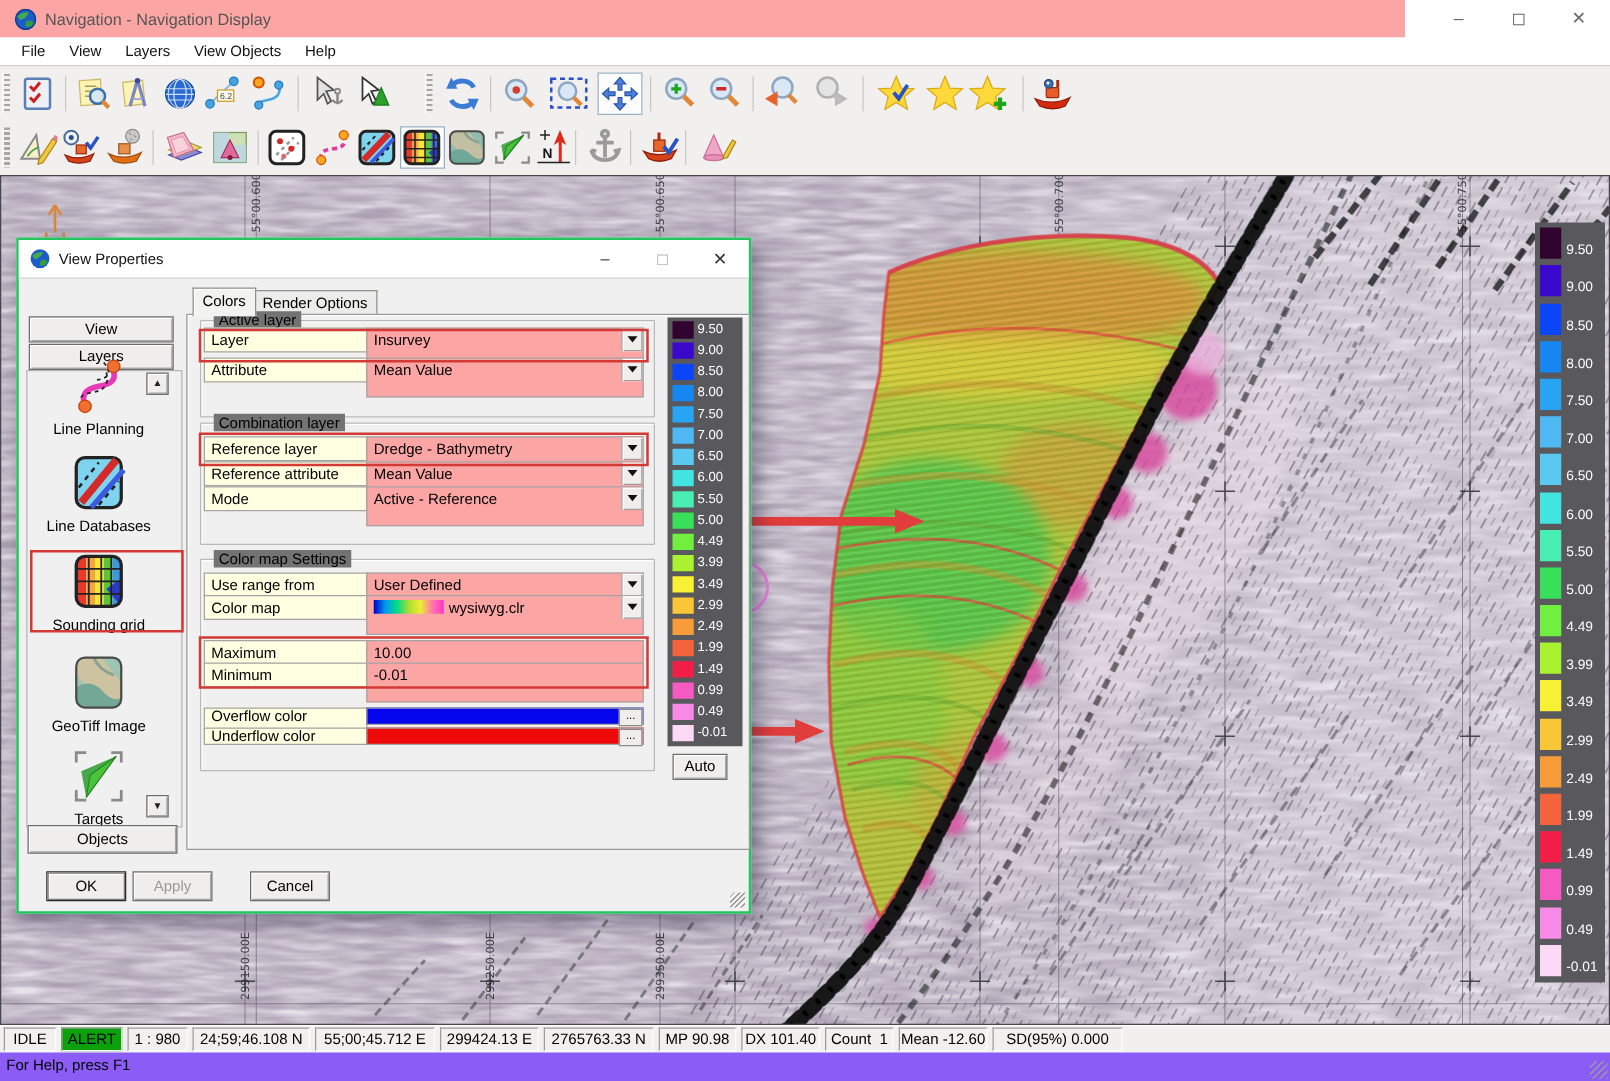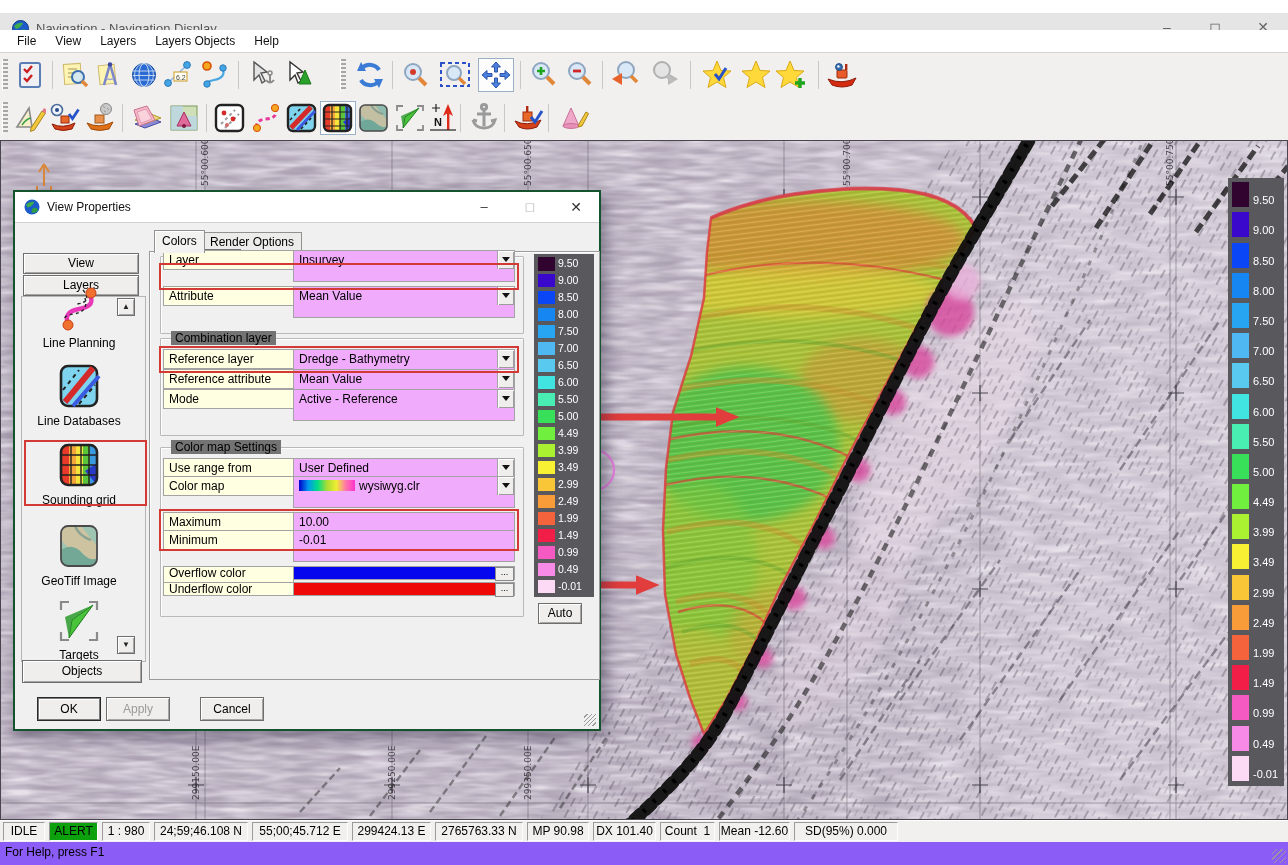--- a/index.html
+++ b/index.html
@@ -1,19 +1,19 @@
 <!DOCTYPE html>
 <html><head>
 <meta charset="utf-8">
 <style>
   html,body{margin:0;padding:0}
   #app{position:relative;width:1288px;height:865px;background:#fff;font-family:"Liberation Sans",sans-serif;font-size:12px;color:#000;overflow:hidden}
   .abs{position:absolute}
   
-  .titlebar{left:0;top:13px;width:1288px;height:30px;background:#e5e5e5}
+  .titlebar{left:0;top:0;width:1124px;height:30px;background:#fca5a5}
   .title-text{left:36px;top:8px;color:#555;font-size:13px}
   .winbtn{top:6px;width:30px;height:18px;text-align:center;font-size:14px;color:#666}
   
   .menubar{left:0;top:30px;width:1288px;height:22px;background:#fff;display:flex;align-items:center;padding-left:8px;box-sizing:border-box}
   .menuitem{padding:2px 10px 2px 9px;color:#111}
   
   .toolbar{left:0;width:1288px;background:#f1f0ef}
   .tb1{top:52px;height:44px;border-top:1px solid #d5d3d1}
   .tb2{top:96px;height:44px;border-bottom:1px solid #989898}
   .grip{top:6px;width:5px;height:32px;background:repeating-linear-gradient(180deg,#a9a7a4 0 2px,#f1f0ef 2px 4px);border-left:1px solid #fff}
@@ -21,42 +21,42 @@
   .tbtn{top:5px;width:36px;height:34px;display:flex;align-items:center;justify-content:center}
   .pressed{background:#fdfdfd;border:1px solid #9ab0c6;box-sizing:border-box}
   
   #mapwrap{left:0;top:140px;width:1288px;height:680px;background:#cbc1d1}
   
   .legendbox{background:#59585d;padding:4px 0 2px 4px;box-sizing:border-box}
   .lgrow{height:25.2px;margin-bottom:5px;display:flex;align-items:flex-end}
   .lgrow .sw{width:17px;height:25px;display:inline-block}
   .lgrow .lv{color:#fff;font-size:11px;padding-left:4px;line-height:13px}
   
-  .dialog{left:13px;top:190px;width:588px;height:541px;background:#f0f0f0;border:2px solid #14532d;box-sizing:border-box;box-shadow:5px 7px 16px rgba(40,30,60,.45)}
+  .dialog{left:13px;top:190px;width:588px;height:541px;background:#f0f0f0;border:2px solid #22c55e;box-sizing:border-box;box-shadow:5px 7px 16px rgba(40,30,60,.45)}
   .dlg-titlebar{left:0;top:0;width:584px;height:30px;background:#fff;border-bottom:1px solid #cfcfcf}
   .dlg-title{left:32px;top:8px;font-size:12px;color:#111}
   .dlg-btn{top:7px;width:28px;height:16px;text-align:center;font-size:13px;color:#333}
   .btn95{background:#efeeed;border:1px solid #6e6e6e;box-shadow:inset 1px 1px 0 #ffffff,inset -1px -1px 0 #a5a5a5;box-sizing:border-box;text-align:center;font-size:12px}
   .sidebtn{left:8px;width:116px;height:21px;line-height:19px}
   .listbox{left:19px;top:104px;width:120px;height:364px;border:1px solid #b5b5b5}
   .scrbtn{width:18px;height:18px;font-size:8px;line-height:16px;color:#222}
   .pitem{width:100px;text-align:center}
   .pitem .plabel{font-size:12px;margin-top:1px}
   .redbox{border:2px solid #d33a35;box-sizing:border-box;pointer-events:none}
   
   .tab{height:22px;line-height:20px;padding:0 7px;border:1px solid #919191;border-bottom:none;background:#f0f0f0;font-size:12px}
   .tab.active{z-index:3;background:#f2f2f1;box-shadow:inset 1px 1px 0 #fff}
   .tab.inactive{height:20px;top:40px;background:#ececeb;line-height:18px}
   .tabpage{border:1px solid #9a9a9a;background:#f0f0f0;box-shadow:inset 1px 1px 0 #fdfdfd}
   .group{border:1px solid #b9b9b9;box-shadow:inset 1px 1px 0 #fff;border-radius:1px}
   .glabel{position:absolute;top:-8px;left:10px;background:#737373;padding:0 4px;font-size:12px}
   
   .frow{position:absolute;left:148px;width:352px;height:20px}
   .fl{position:absolute;left:0;top:0;width:131px;height:20px;background:#ffffe1;border:1px solid #a3a3a3;box-sizing:border-box;line-height:18px;padding-left:5px}
-  .fv{position:absolute;left:130px;top:0;right:0;height:32px;background:#f0abfc;border:1px solid #a3a3a3;box-sizing:border-box;line-height:18px;padding-left:5px}
+  .fv{position:absolute;left:130px;top:0;right:0;height:32px;background:#fca5a5;border:1px solid #a3a3a3;box-sizing:border-box;line-height:18px;padding-left:5px}
   .dd{position:absolute;right:1px;top:1px;width:16px;height:18px;background:#efeeed;border-left:1px solid #a3a3a3;box-shadow:inset 1px 1px 0 #fff,inset -1px -1px 0 #9d9d9d;display:flex;align-items:center;justify-content:center}
   .dd::after{content:"";border:4px solid transparent;border-top:5px solid #111;margin-top:2px}
   .dots{position:absolute;right:1px;top:1px;width:17px;height:12px;background:#efeeed;border:1px solid #8a8a8a;font-size:9px;line-height:8px;text-align:center}
   
   .stripbox{left:519px;top:62px;width:60px;height:343px;background:#59585d;padding:3px 0 0 4px;box-sizing:border-box}
   .strow{height:13.8px;margin-bottom:3.2px;display:flex}
   .strow .sw{width:17px;height:13.5px}
   .strow .lv{color:#fff;font-size:10.5px;line-height:13px;padding-left:3px}
   
   .statusbar{left:0;top:820px;width:1288px;height:22px;background:#f1f0ef;display:flex;padding:1px 0 0 3px;box-sizing:border-box;border-top:1px solid #fff}
@@ -83,21 +83,21 @@
     <span class="abs title-text">Navigation - Navigation Display</span>
     <span class="abs winbtn" style="left:1152px">–</span>
     <span class="abs winbtn" style="left:1200px">◻</span>
     <span class="abs winbtn" style="left:1248px">✕</span>
   </div>
 
   <div class="abs menubar">
     <span class="menuitem">File</span>
     <span class="menuitem">View</span>
     <span class="menuitem">Layers</span>
-    <span class="menuitem">Layers Objects</span>
+    <span class="menuitem">View Objects</span>
     <span class="menuitem">Help</span>
   </div>
 
   <div class="abs toolbar tb1">
     <div class="abs grip" style="left:2px"></div>
     <div class="abs tbtn" style="left:12px">
       <svg width="30" height="30" viewBox="0 0 30 30">
           <rect x="5" y="3" width="20" height="24" rx="2" fill="#eef0f4" stroke="#5b7fb4" stroke-width="2"></rect>
           <path d="M9 9 l3 3 5-6" fill="none" stroke="#cc1f1f" stroke-width="2.4"></path>
           <path d="M9 18 l3 3 5-6" fill="none" stroke="#cc1f1f" stroke-width="2.4"></path>
@@ -748,21 +748,21 @@
     </div>
     <div class="abs btn95" style="left:7px;top:468px;width:120px;height:23px;line-height:21px">Objects</div>
 
     <div class="abs tab active" style="left:139px;top:38px;z-index:3">Colors</div>
     <div class="abs tab inactive" style="left:187px">Render Options</div>
     <div class="abs tabpage" style="left:134px;top:59px;width:449px;height:427px"></div>
 
     <div class="abs group" style="left:145px;top:64px;width:362px;height:76px">
       <span class="glabel">Active layer</span>
     </div>
-    <div class="frow" style="top:58px">
+    <div class="frow" style="top:70px">
       <span class="fl">Layer</span>
       <span class="fv">Insurvey</span>
       <span class="dd"></span>
     </div>
     <div class="frow" style="top:94px">
       <span class="fl">Attribute</span>
       <span class="fv">Mean Value</span>
       <span class="dd"></span>
     </div>
     <div class="abs redbox" style="left:144px;top:71px;width:360px;height:27px"></div>

